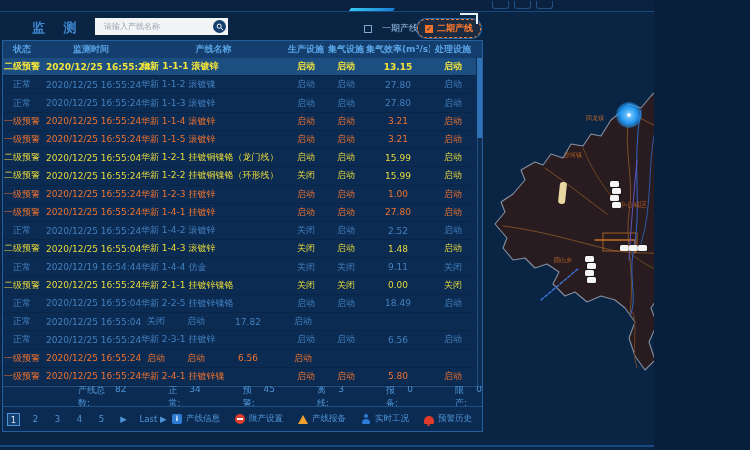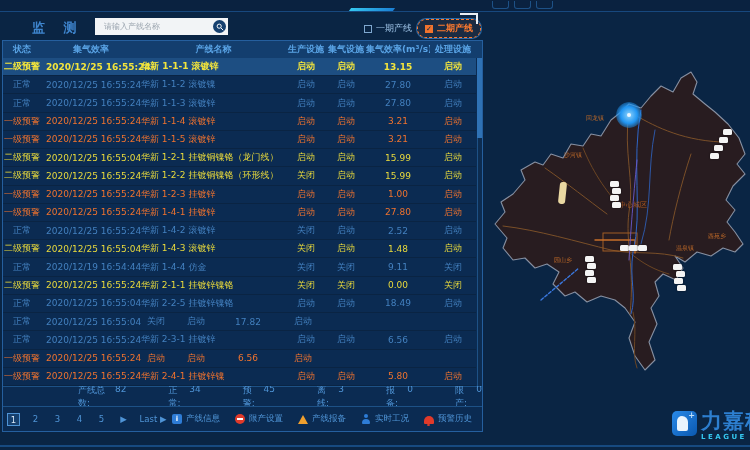--- a/index.html
+++ b/index.html
@@ -1,38 +1,38 @@
 <!DOCTYPE html>
 <html><head>
 <meta charset="utf-8">
 <style>
   * { margin:0; padding:0; box-sizing:border-box; }
   html,body { width:750px; height:450px; overflow:hidden; background:#081f3c;
     font-family:"DejaVu Sans","Liberation Sans",sans-serif; }
-  #page { position:relative; width:750px; height:450px; background:#0a2544; overflow:hidden; }
+  #page { position:relative; width:654px; height:450px; background:#0a2544; overflow:hidden; }
 
   
   .topbar { position:absolute; left:0; top:0; width:750px; height:12px; background:#0a2240;
     border-bottom:1px solid #17487e; }
   .deco-tabs { position:absolute; left:492px; top:1px; display:flex; gap:5px; }
   .deco-tabs span { width:17px; height:8px; border:1px solid #1d5186; border-top:none; border-radius:0 0 3px 3px; }
   .cyan-streak { position:absolute; left:350px; top:8px; width:44px; height:3px;
     background:linear-gradient(90deg,#35c8f0,#1b7fd4); transform:skewX(-35deg); }
 
   
   .page-title { position:absolute; left:32px; top:19px; font-size:13px; font-weight:bold;
     color:#3f86cf; letter-spacing:7px; }
   .searchbox { position:absolute; left:95px; top:18px; width:133px; height:17px; background:#f2f4f6;
     border-radius:0; display:flex; align-items:center; }
   .searchbox input { flex:1; border:none; outline:none; background:transparent; font-size:8px;
     color:#444; padding:0 4px 0 9px; font-family:inherit; }
   .searchbox input::placeholder { color:#9aa4ae; }
   .search-btn { width:13px; height:13px; margin-right:2px; border-radius:50%; background:#16406f;
     display:flex; align-items:center; justify-content:center; cursor:pointer; }
-  .phase1 { position:absolute; left:364px; top:22px; display:flex; align-items:center; gap:4px;
+  .phase1 { position:absolute; left:364px; top:22px; display:flex; align-items:center; gap:10px;
     color:#9fc4e8; font-size:9px; cursor:pointer;justify-content:center; }
   .cbox { width:8px; height:8px; border:1px solid #7fa8d0; background:transparent; }
   .phase2 { position:absolute; left:417px; top:19px; display:flex; align-items:center; gap:4px;
     color:#ff7a2e; font-size:9px; font-weight:bold; border:1px dashed #ff7a2e; border-radius:9px;
     padding:2px 7px; background:rgba(255,122,46,0.07); box-shadow:0 0 0 1px #2a6aa8; cursor:pointer; }
   .cbox-checked { width:8px; height:8px; background:#f0732e; color:#0a2544; font-size:7px;
     line-height:8px; text-align:center; font-weight:bold; }
   .corner-bracket { position:absolute; left:460px; top:13px; width:18px; height:11px;
     border-top:2px solid #e8eef5; border-right:2px solid #e8eef5; }
 
@@ -149,21 +149,21 @@
   <div class="phase2">
     <span class="cbox-checked">✓</span>
     <span>二期产线</span>
   </div>
 
   <div class="corner-bracket"></div>
 
   <div class="panel">
     <div class="thead" id="thead">
         <span class="th c-status">状态</span>
-        <span class="th c-time" style="text-align: center;">集气效率</span>
+        <span class="th c-time" style="text-align: center;">监测时间</span>
         <span class="th c-name">产线名称</span>
         <span class="th c-prod">生产设施</span>
         <span class="th c-gas">集气设施</span>
         <span class="th c-eff">集气效率(m³/s)</span>
         <span class="th c-treat">处理设施</span>
       </div>
     <div class="tbody">
       <div class="rows" id="rows">
           <div class="row lvl-warn2 sel">
             <span class="c-status">二级预警</span>

